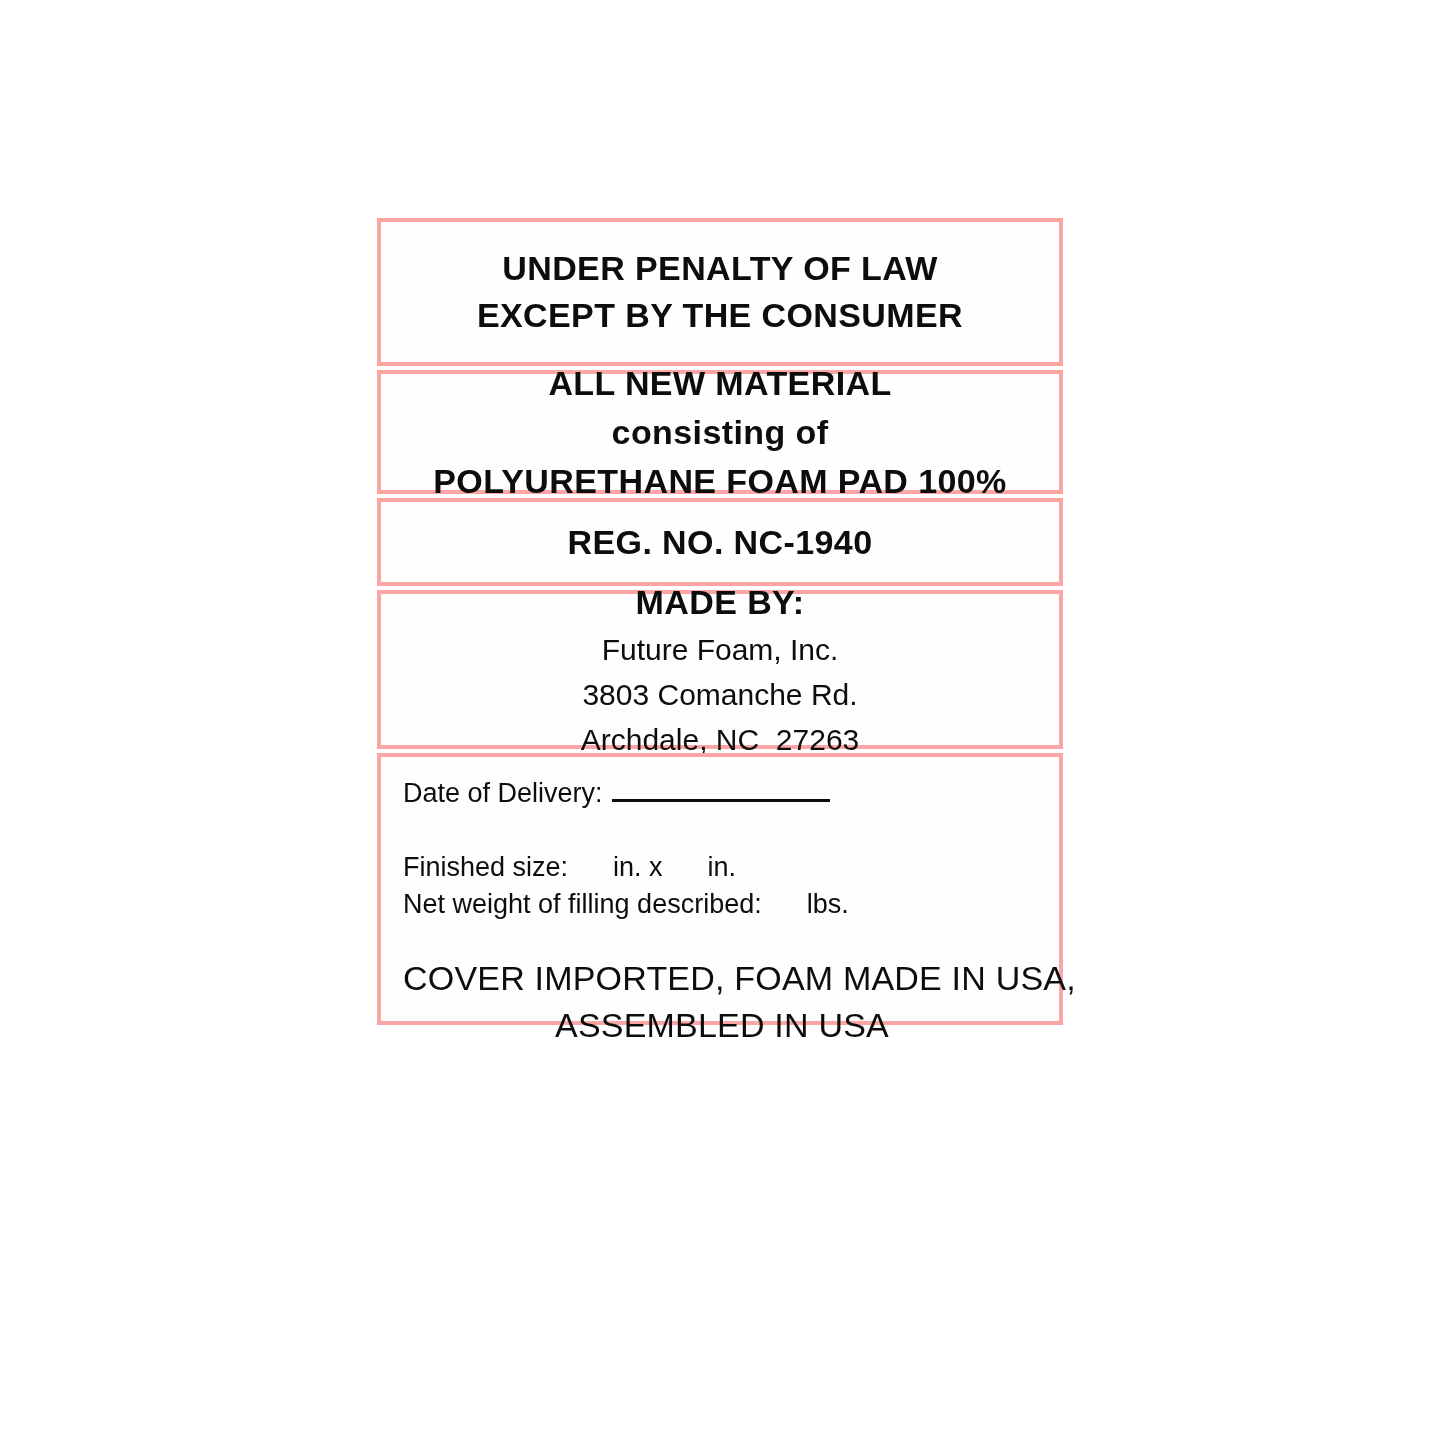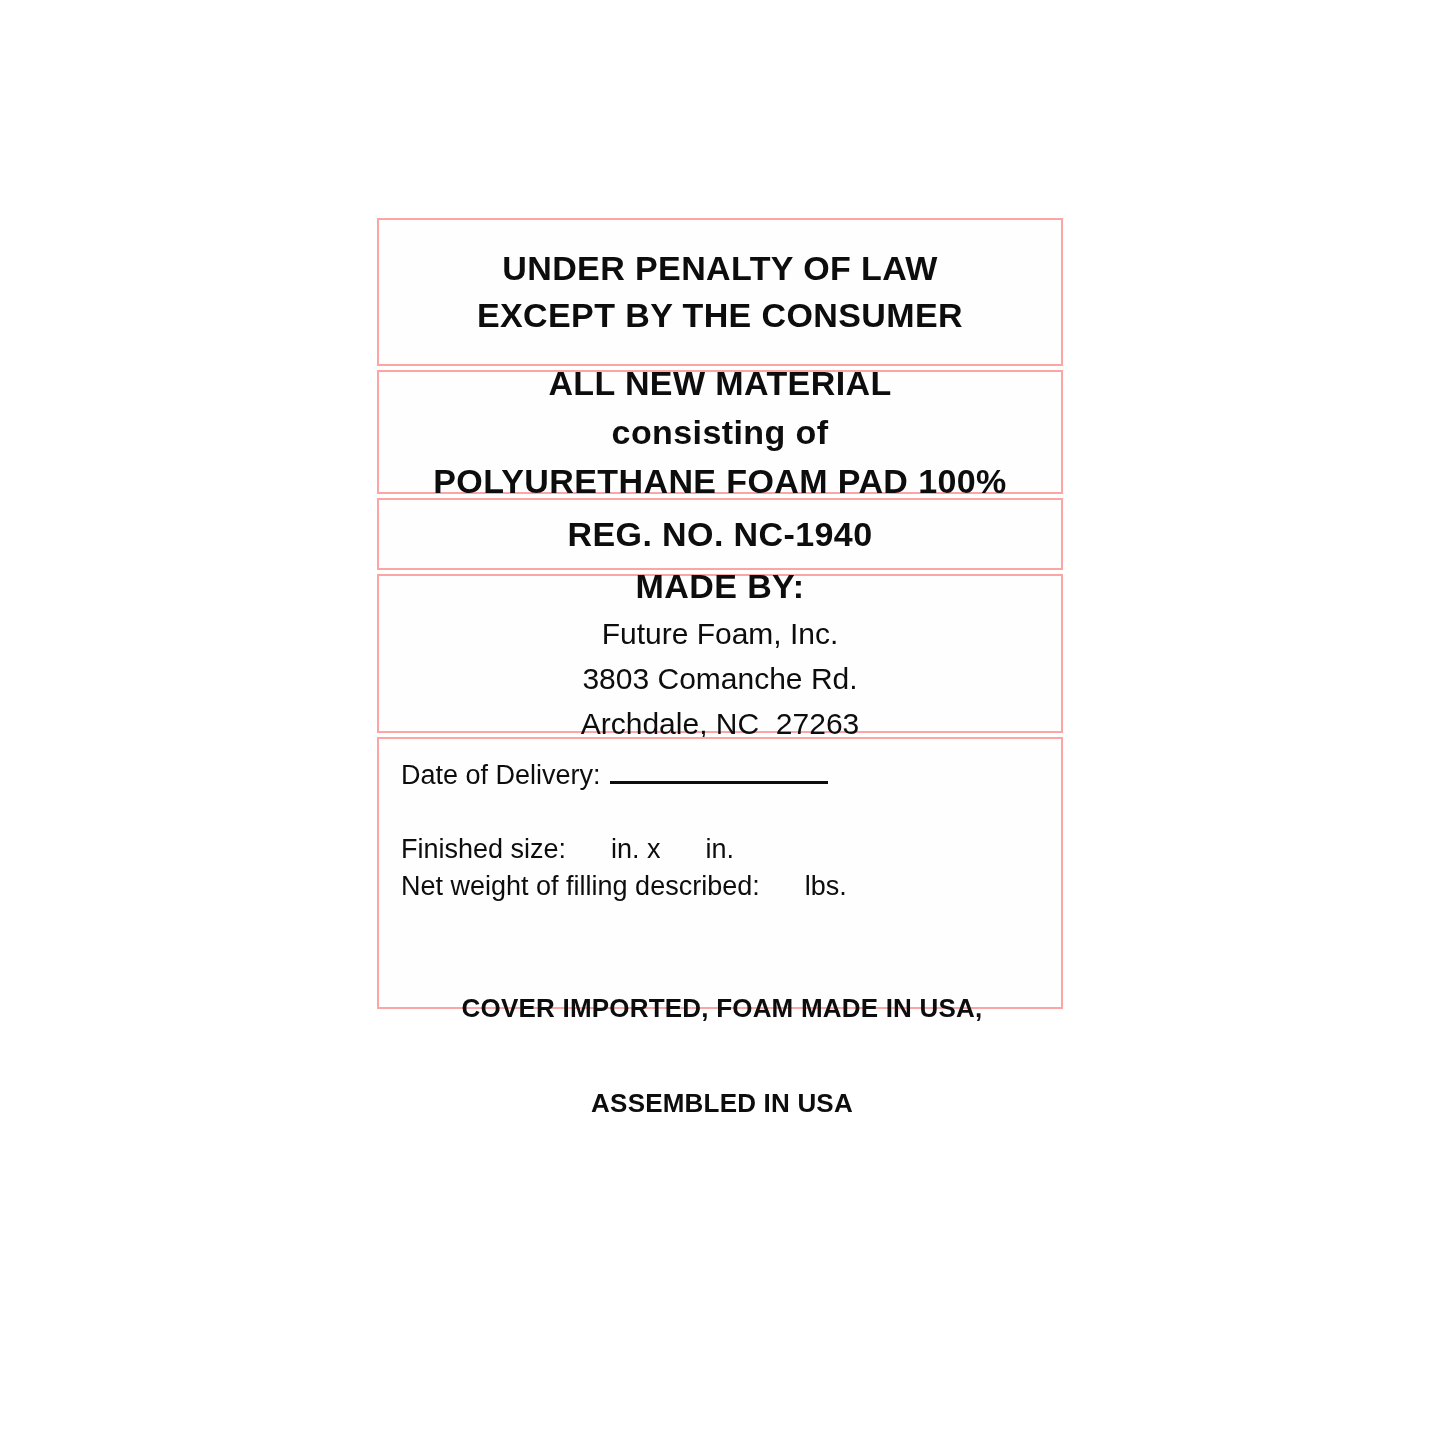--- a/index.html
+++ b/index.html
@@ -19,30 +19,30 @@
     position: absolute;
     left: 377px;
     top: 218px;
     width: 686px;
     display: flex;
     flex-direction: column;
     gap: 4px;
   }
   .section {
     box-sizing: border-box;
-    border: 2px solid #fca5a5;
+    border: 4px solid #fca5a5;
     background: #fefefe;
     display: flex;
     flex-direction: column;
     justify-content: center;
     text-align: center;
   }
   .sec-penalty       { height: 148px; }
   .sec-material      { height: 124px; }
-  .sec-regno         { height: 72px;  }
+  .sec-regno         { height: 88px;  }
   .sec-certification { height: 130px; }
   .sec-madeby        { height: 159px; }
   .sec-details       { height: 272px; justify-content: flex-start; text-align: left; padding: 18px 18px 0 22px; }
 
   .bold-lg {
     font-weight: bold;
     font-size: 34px;
     line-height: 47px;
     letter-spacing: 0.4px;
     white-space: pre;
@@ -81,26 +81,25 @@
     height: 22px;
     border-bottom: 3px solid #0d0d0d;
     margin-left: 9px;
     vertical-align: baseline;
   }
   .origin-block {
     margin-top: 32px;
     text-align: center;
   }
   .origin-line {
-    font-weight: bold;
-    font-size: 26px;
+    font-weight: normal;
+    font-size: 34px;
     line-height: 47px;
     letter-spacing: 0.2px;
     white-space: pre;
-    margin-top: 48px;
   }
 </style>
 </head>
 <body>
 
 <div class="law-label">
 
   <div class="section sec-penalty">
     <div class="bold-lg">UNDER PENALTY OF LAW</div>
     <div class="bold-lg">EXCEPT BY THE CONSUMER</div>

